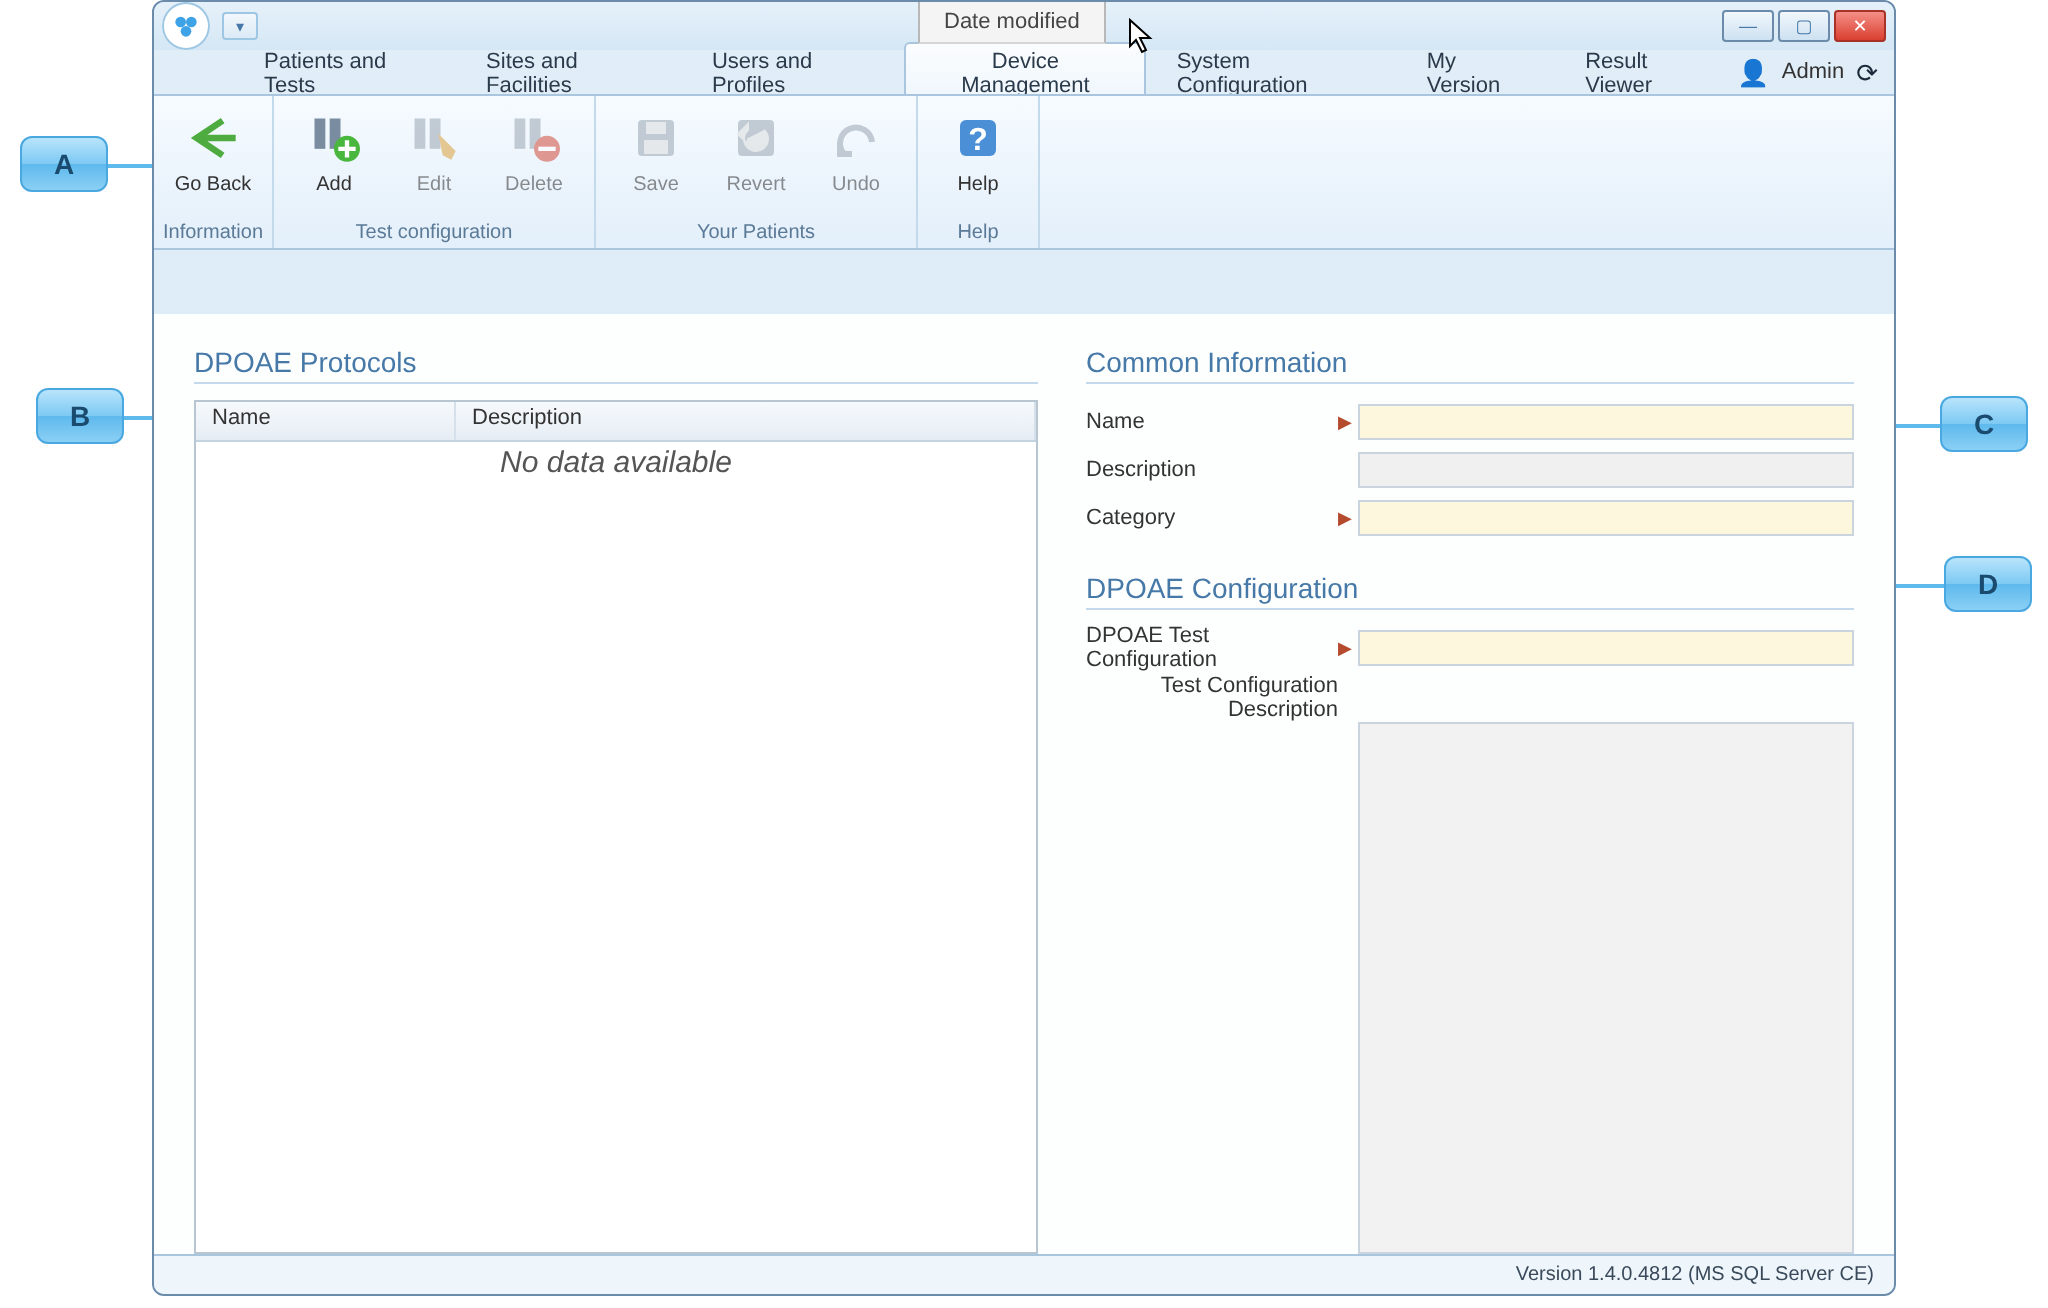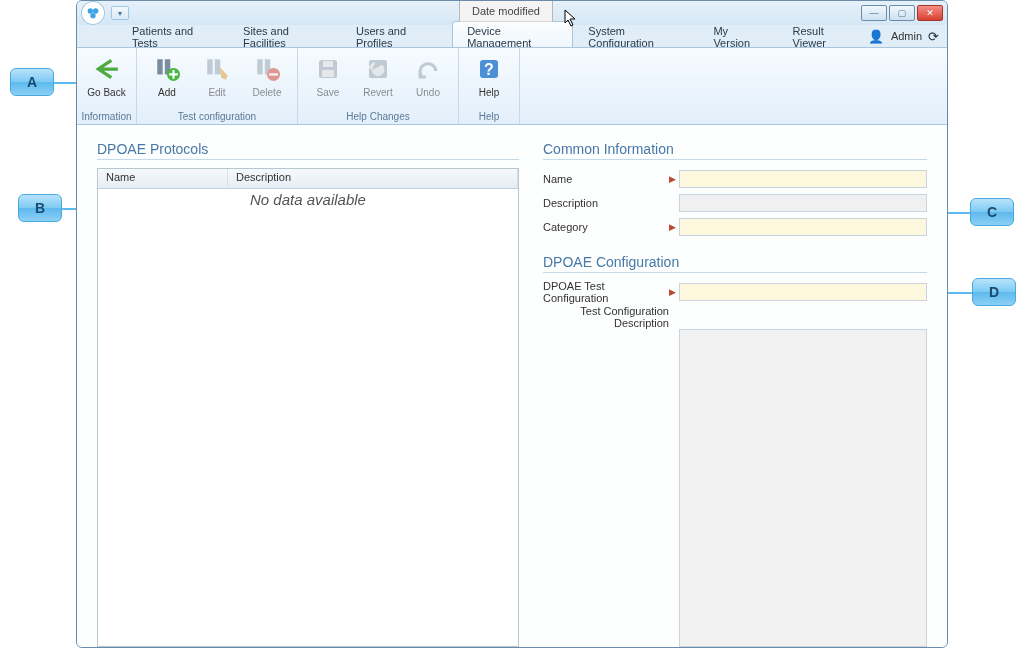--- a/index.html
+++ b/index.html
@@ -129,20 +129,21 @@
   color: #2a3a4a;
   cursor: pointer;
   border: 1px solid transparent;
   border-bottom: none;
 }
 .menu-tab.active {
   background: linear-gradient(to bottom, #fbfdff, #eef6fc);
   border: 1px solid #a9c6de;
   border-bottom: 1px solid #fbfdff;
   border-radius: 3px 3px 0 0;
+  text-align: center;
 }
 .menu-right {
   margin-left: auto;
   display: flex;
   align-items: center;
   gap: 6px;
   padding-right: 8px;
 }
 .menu-right .user-icon { color:#1a2a3a; font-size:13px; }
 .menu-right .refresh-icon { color:#1a2a3a; font-size:13px; }
@@ -179,20 +180,21 @@
 
 .ribbon-group.nav { width: 60px; }
 
 .body-area {
   flex: 1;
   background: #fdfefe;
   display: flex;
   gap: 24px;
   padding: 16px 20px 0 20px;
   overflow: hidden;
+  margin-top: 32px;
 }
 .left-pane { flex: 0 0 422px; display:flex; flex-direction: column; }
 .right-pane { flex: 1; display:flex; flex-direction: column; }
 .section-title {
   font-size: 14px;
   color: #4679a7;
   padding-bottom: 2px;
   border-bottom: 1px solid #c3d9ec;
   margin-bottom: 8px;
 }
@@ -424,21 +426,21 @@
           </div>
           <div class="ribbon-item disabled">
             <div class="ic">
                 <svg viewBox="0 0 24 24" width="24" height="24" stroke="#9aa6b2" stroke-width="3" fill="none">
                   <path d="M20 14 A8 8 0 1 0 6 20 M4 14 L4 20 L10 20"></path>
                 </svg>
               </div>
             <div class="lbl">Undo</div>
           </div>
         </div>
-        <div class="grp-lbl">Help Changes</div>
+        <div class="grp-lbl">Your Patients</div>
       </div>
 
       <div class="ribbon-group">
         <div class="ribbon-items">
           <div class="ribbon-item">
             <div class="ic">
                 <svg viewBox="0 0 24 24" width="24" height="24">
                   <rect x="3" y="3" width="18" height="18" rx="3" fill="#4b8fd6"></rect>
                   <text x="12" y="18" text-anchor="middle" font-size="16" fill="#fff" font-weight="bold">?</text>
                 </svg>
@@ -492,14 +494,17 @@
           <select class="req"><option></option></select>
         </div>
         <div class="form-row" style="align-items:flex-start;text-align:right;">
           <div class="lbl">Test Configuration Description</div>
           <div class="req-marker"></div>
         </div>
         <textarea class="desc-area" readonly="" style=""></textarea>
       </div>
     </div>
 
+    <div class="status-bar">
+      <span>Version 1.4.0.4812 (MS SQL Server CE)</span>
+    </div>
   </div>
 </div>
 
 </body></html>

